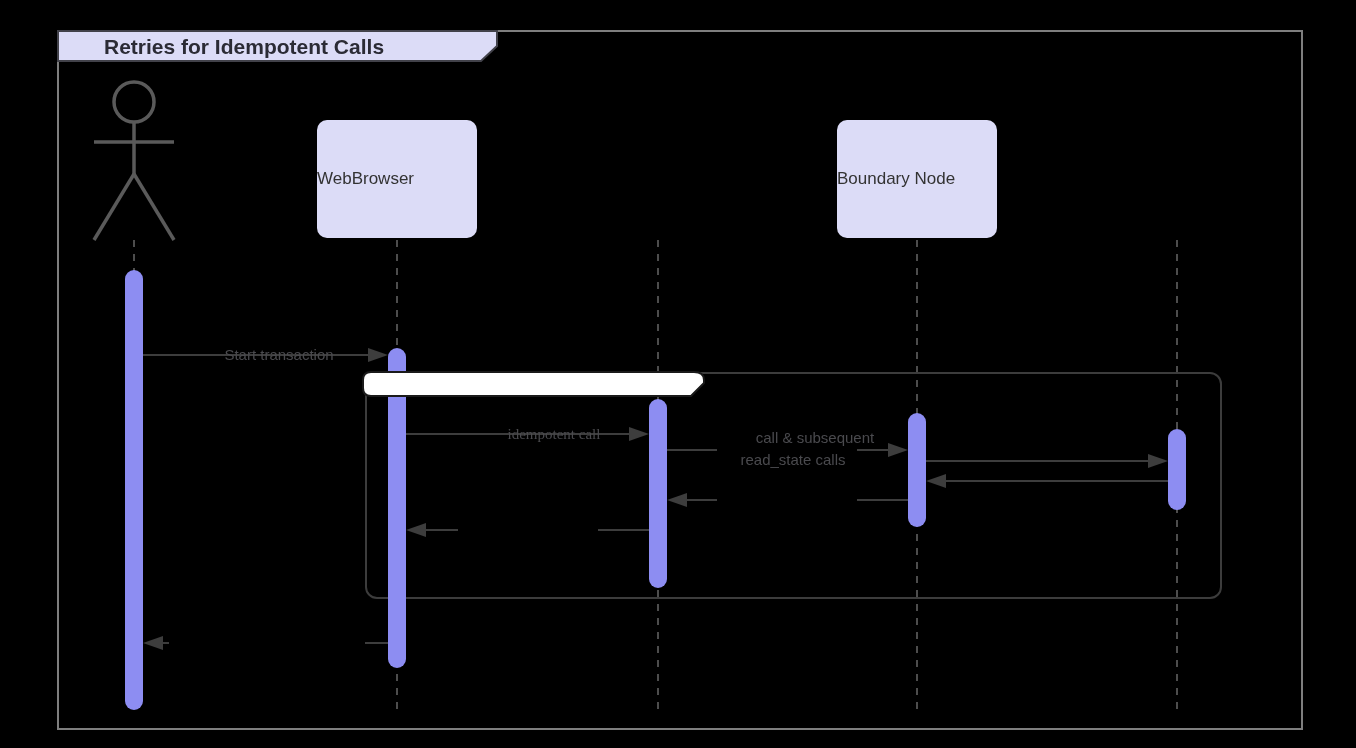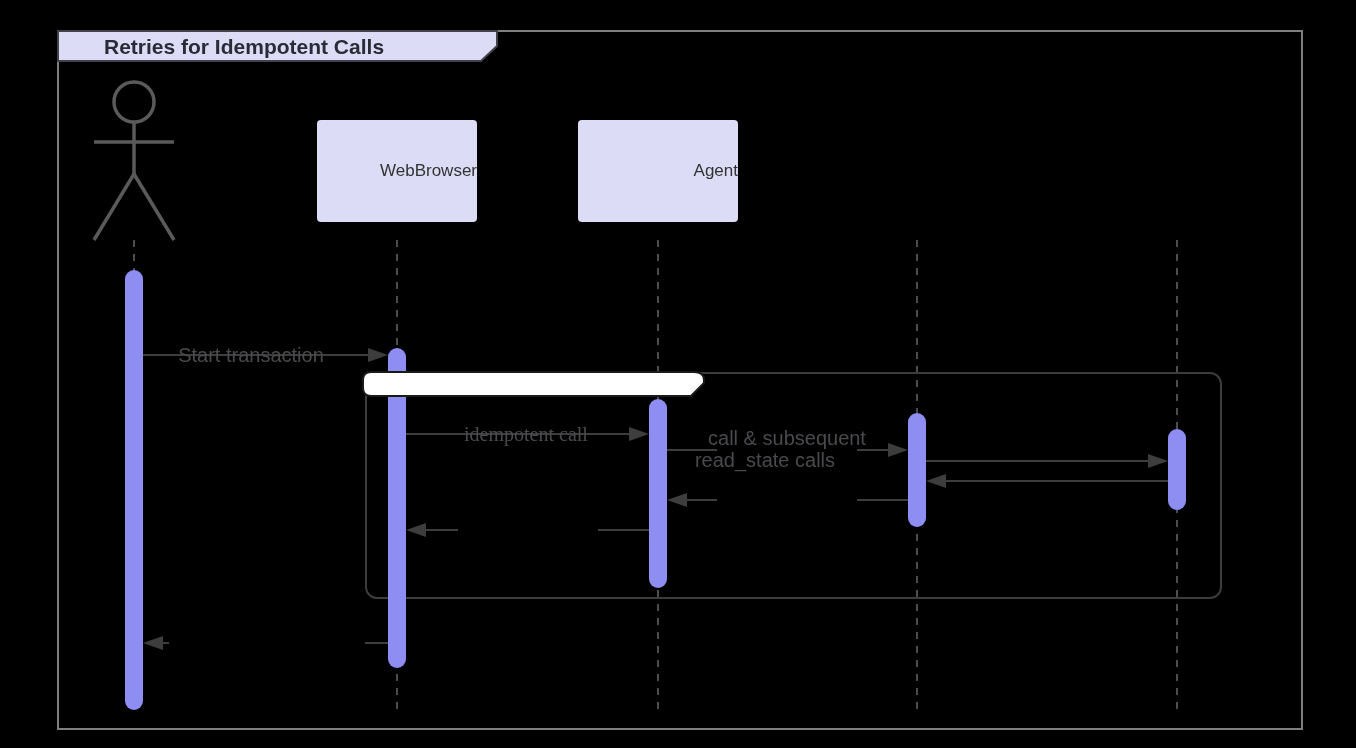--- a/index.html
+++ b/index.html
@@ -10,43 +10,44 @@
   .abs{position:absolute;}
   .frame{
     left:57px;top:30px;width:1246px;height:700px;box-sizing:border-box;
     border:2px solid var(--frame-border,#7e7e7e);
   }
   .lifeline{
     width:2px;top:240px;height:472px;
     background:repeating-linear-gradient(to bottom,var(--lifeline,#4d4d4d) 0 7px,transparent 7px 14px);
   }
   .participant{
-    top:120px;width:160px;height:102px;background:var(--participant-fill,#dcdcf7);
-    border-radius:4px;display:flex;align-items:center;justify-content:flex-end;
+    top:120px;width:160px;height:118px;background:var(--participant-fill,#dcdcf7);
+    border-radius:10px;display:flex;align-items:center;justify-content:flex-start;
     font-size:17px;color:var(--participant-text,#333333);
   }
   .activation{
     width:18px;background:var(--activation-fill,#8d8df2);border-radius:9px;
   }
   .loop-frame{
     left:365px;top:372px;width:857px;height:227px;box-sizing:border-box;
     border:2px solid var(--loop-border,#3c3c3c);border-radius:12px;
   }
   .line{height:2px;background:var(--line,#3d3d3d);}
   .arrow-right{
     width:0;height:0;border-top:7px solid transparent;border-bottom:7px solid transparent;
     border-left:20px solid var(--line,#3d3d3d);
   }
   .arrow-left{
     width:0;height:0;border-top:7px solid transparent;border-bottom:7px solid transparent;
     border-right:20px solid var(--line,#3d3d3d);
   }
   .msg-label{
-    font-size:20px;color:var(--message-text,#4a4a4e);white-space:nowrap;text-align:center;
+    font-size:15px;color:var(--message-text,#4a4a4e);white-space:nowrap;text-align:center;
     line-height:16px;
+    margin-left:28px;
   }
   .title-text{
     left:68px;top:31px;width:420px;line-height:31px;font-size:21px;font-weight:bold;
     color:var(--title-text,#2b2b35);
     margin-left:36px;
   }
   .loop-label-text{
     left:363px;top:373px;width:342px;line-height:23px;font-size:15px;
     color:#000;text-align:center;white-space:nowrap;
   }
@@ -104,22 +105,22 @@
   <div class="abs line" style="left:163px;top:642px;width:6px;"></div>
   <div class="abs line" style="left:365px;top:642px;width:23px;"></div>
 
   <svg class="abs" style="left:362px;top:371px;" width="344" height="27">
     <path d="M9,1 H332 Q342,1 342,9 V12 L329,25 H9 Q1,25 1,17 V9 Q1,1 9,1 Z" fill="#ffffff" stroke="#1a1a1a" stroke-width="2"></path>
   </svg>
 
   <div class="abs participant" style="left:317px;">
     <span>WebBrowser</span>
   </div>
-  <div class="abs participant" style="left:578px;">
-    <span>Agent</span>
+  <div class="abs participant" style="left:837px;">
+    <span>Boundary Node</span>
   </div>
 
   <svg class="abs" style="left:84px;top:80px;" width="100" height="162">
     <g fill="none" stroke="#5a5a5a" stroke-width="3.5">
       <circle cx="50" cy="22" r="20"></circle>
       <line x1="50" y1="42" x2="50" y2="94"></line>
       <line x1="10" y1="62" x2="90" y2="62"></line>
       <line x1="50" y1="94" x2="10" y2="160"></line>
       <line x1="50" y1="94" x2="90" y2="160"></line>
     </g>

